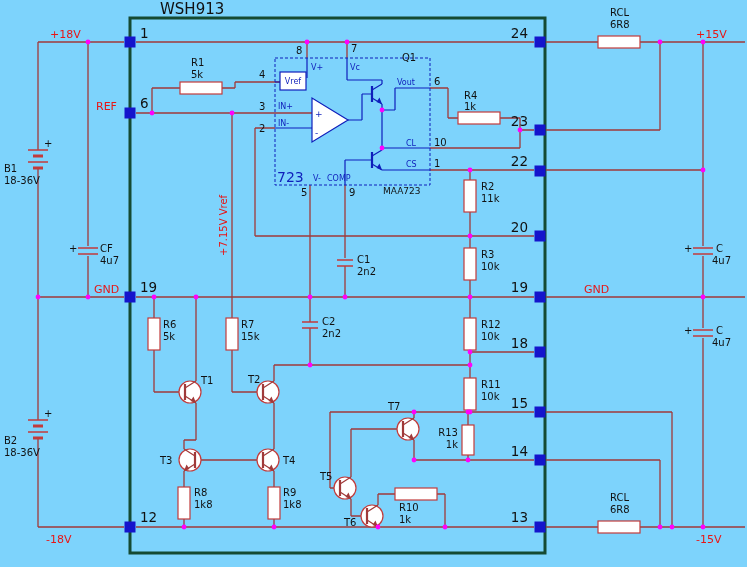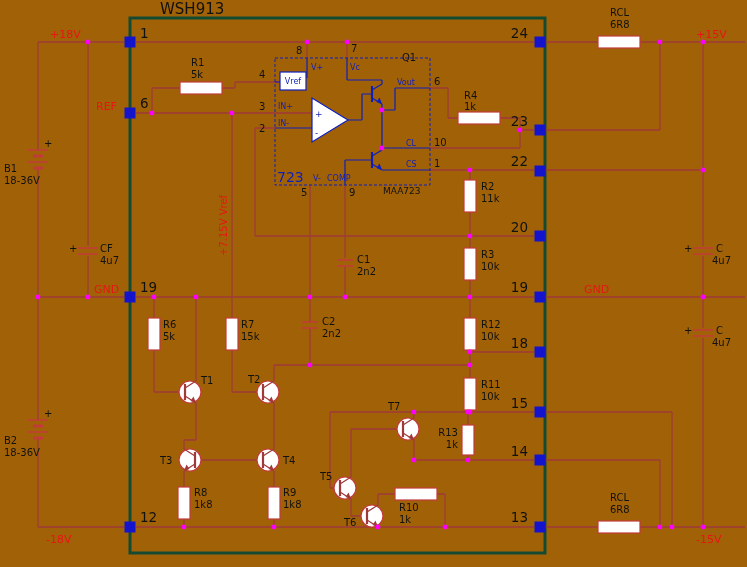--- a/index.html
+++ b/index.html
@@ -1,16 +1,16 @@
 <!DOCTYPE html>
 <html><head>
 <meta charset="utf-8">
 <style>
   html,body{margin:0;padding:0;background:#fff;}
-  #stage{position:relative;width:747px;height:567px;background:#a16207;overflow:hidden;}
+  #stage{position:relative;width:747px;height:567px;background:#7dd3fc;overflow:hidden;}
   svg{display:block;}
   text{font-family:"DejaVu Sans",sans-serif;}
   .t9{font-size:9px;fill:#111;}
   .t10{font-size:10px;fill:#111;}
   .t13{font-size:13.5px;fill:#111;}
   .t15{font-size:15px;fill:#111;}
   .red{fill:#e81515;font-size:11px;}
   .red10{fill:#e81515;font-size:10px;}
   .nav8{fill:#0f1fbb;font-size:8px;}
   .nav9{fill:#0f1fbb;font-size:9px;}

